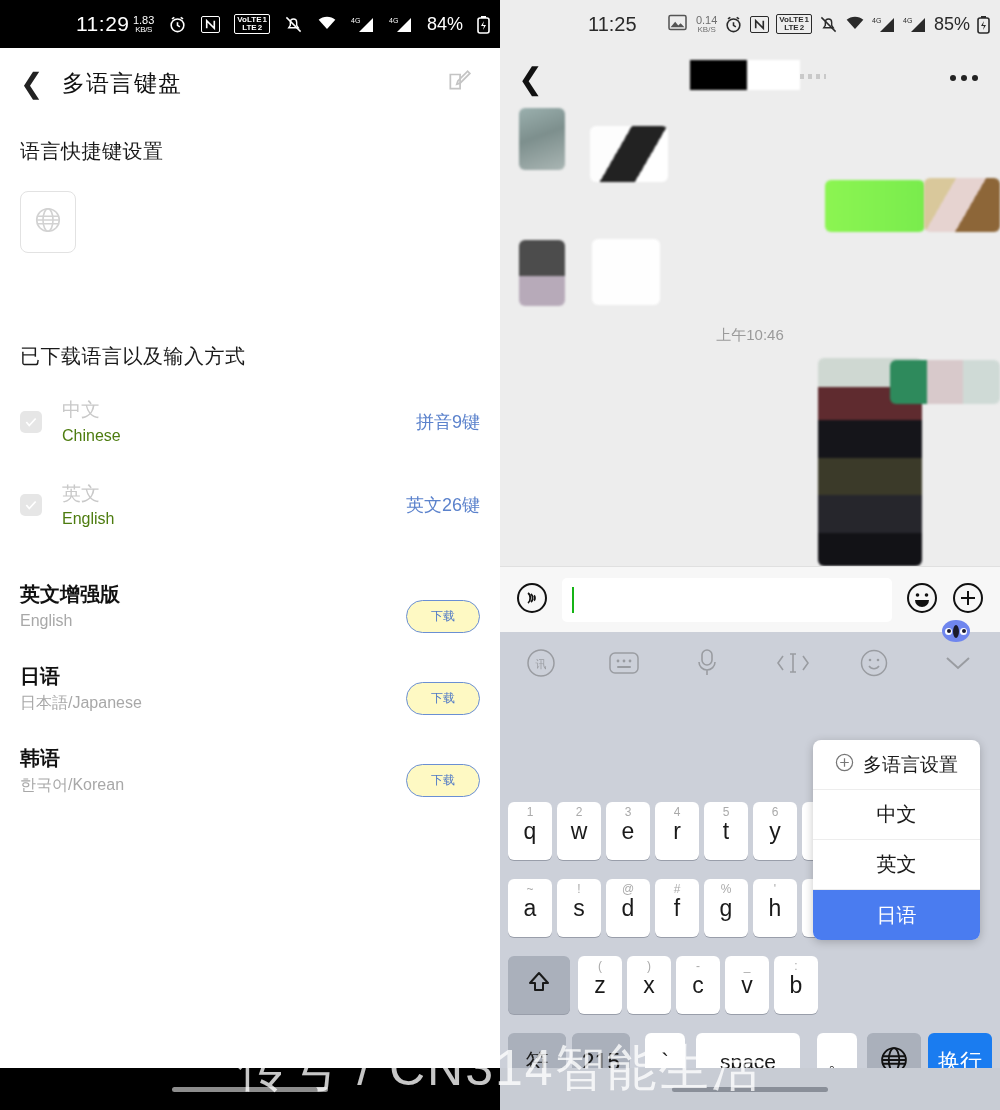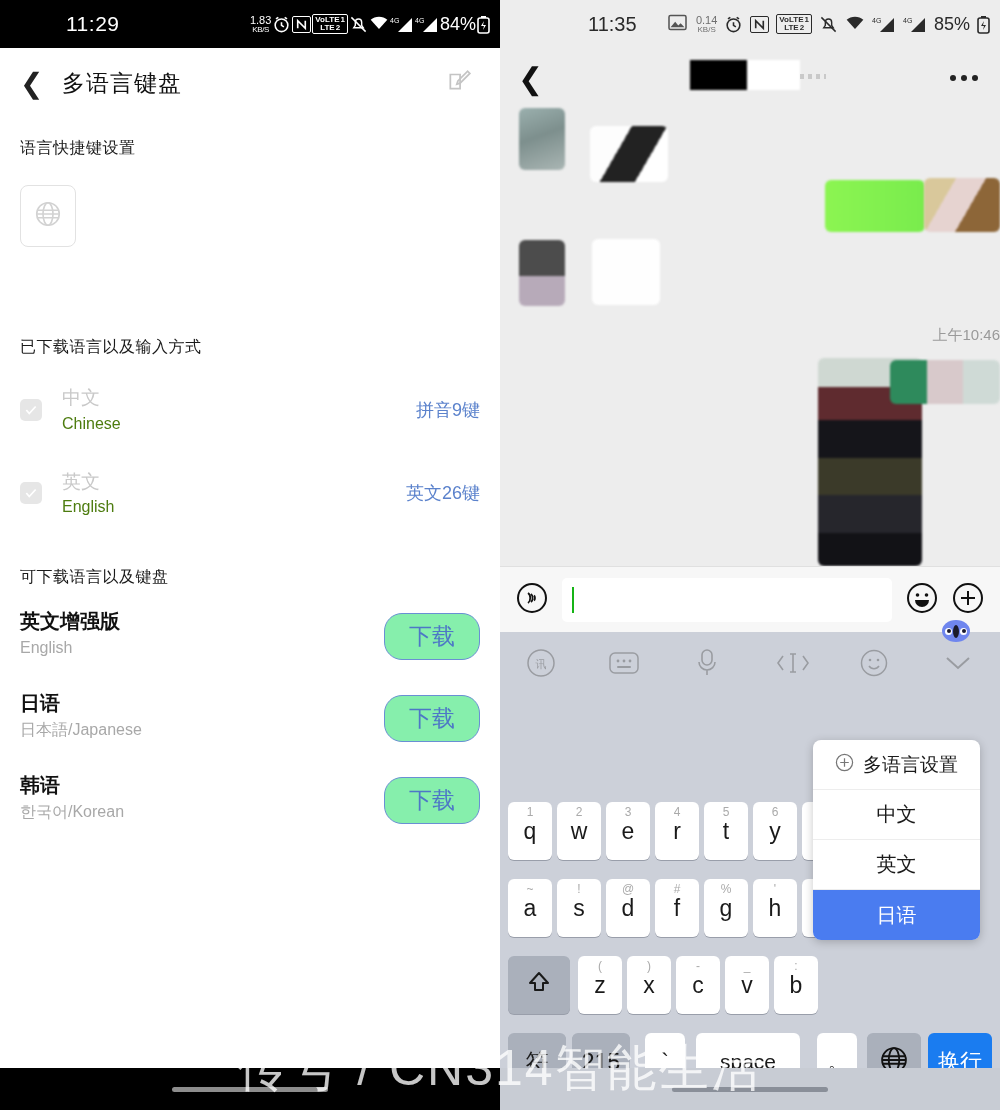--- a/index.html
+++ b/index.html
@@ -15,24 +15,24 @@
     position: relative;
     width: 500px; height: 1110px;
     background: #ffffff;
     overflow: hidden;
   }
   .l-statusbar {
     height: 48px; background: #000; color: #fff;
     display: flex; align-items: center;
     font-size: 19px; position: relative;
   }
-  .l-sb-time { position: absolute; left: 66px; font-size: 21px; letter-spacing: .5px; }
+  .l-sb-time { position: absolute; left: 76px; font-size: 21px; letter-spacing: .5px; }
   .l-sb-right {
     position: absolute; right: 10px; display: flex;
-    align-items: center; gap: 1px;
+    align-items: center; gap: 14px;
   }
   .kbs { display: flex; flex-direction: column; align-items: center; line-height: 1; }
   .kbs .n { font-size: 11px; }
   .kbs .u { font-size: 8px; letter-spacing: -.3px; }
   .sb-ico { display: inline-flex; align-items: center; justify-content: center; }
   .sb-batt { font-size: 18px; letter-spacing: 0; }
   .boxico {
     border: 1.6px solid #fff; border-radius: 2px;
     font-size: 8px; line-height: 1.05; font-weight: bold;
     padding: 1px 2px; display: flex; flex-direction: column; align-items: center;
@@ -40,21 +40,21 @@
 
   .l-header {
     height: 70px; display: flex; align-items: center;
     padding: 0 20px; position: relative; background: #fff;
   }
   .l-back { font-size: 28px; color: #222; width: 30px; cursor: pointer; font-weight: 300; }
   .l-title { font-size: 23px; color: #111; margin-left: 12px; letter-spacing: 1px; }
   .l-edit { position: absolute; right: 28px; top: 50%; transform: translateY(-50%); }
 
   .l-body { padding: 0 20px; }
-  .sec-title { font-size: 16px; color: #1a1a1a; letter-spacing: .5px; }
+  .sec-title { font-size: 20px; color: #1a1a1a; letter-spacing: .5px; }
   .globe-key {
     width: 56px; height: 62px; border: 1px solid #e2e2e2;
     border-radius: 8px; display: flex; align-items: center; justify-content: center;
     margin-top: 26px;
   }
 
   .lang-row { display: flex; align-items: center; position: relative; }
   .chk {
     width: 22px; height: 22px; border-radius: 5px;
     background: #e6e6e6; display: flex; align-items: center;
@@ -65,22 +65,22 @@
   .lang-cn-dim { font-size: 19px; color: #c9c9c9; line-height: 1.45; }
   .lang-en-dim { font-size: 16px; color: #4d7c0f; line-height: 1.5; }
   .lang-mode {
     position: absolute; right: 0; font-size: 18px; color: #5b82cc;
   }
 
   .dl-row { display: flex; align-items: flex-end; justify-content: space-between; }
   .dl-name { font-size: 20px; color: #111; font-weight: bold; line-height: 1.5; }
   .dl-sub { font-size: 16px; color: #a8a8a8; line-height: 1.5; }
   .dl-btn {
-    border: 1px solid #6a8fd4; color: #4d77c6; background: #86efac;
-    border-radius: 18px; font-size: 23px; padding: 7px 24px; cursor: pointer;
+    border: 1px solid #6a8fd4; color: #4d77c6; background: #fef9c3;
+    border-radius: 18px; font-size: 12px; padding: 7px 24px; cursor: pointer;
   }
 
   .l-navbar {
     position: absolute; left: 0; bottom: 0; width: 500px; height: 42px;
     background: #000; display: flex; align-items: center; justify-content: center;
   }
   .l-navbar .pill { width: 156px; height: 5px; border-radius: 3px; background: #8d8d8d; }
 
   
   .right-phone {
@@ -115,21 +115,21 @@
     position: absolute; left: 300px; top: 26px; width: 26px; height: 5px;
     background: repeating-linear-gradient(90deg,#bdbdbd 0 4px,transparent 4px 8px);
     opacity: .75;
   }
   .r-more { position: absolute; right: 22px; display: flex; gap: 5px; cursor: pointer; }
   .r-more i { width: 6px; height: 6px; background: #222; border-radius: 50%; display: block; }
 
   .chat-area { position: relative; height: 506px; }
   .msg-block { position: absolute; filter: blur(1.2px); border-radius: 6px; }
   .chat-time {
-    position: absolute; width: 100%; text-align: right;
+    position: absolute; width: 100%; text-align: center;
     font-size: 15px; color: #9a9a9a;
   }
 
   .input-bar {
     position: absolute; top: 566px; left: 0; width: 500px; height: 66px;
     background: #f7f7f7; display: flex; align-items: center; padding: 0 16px;
     border-top: 1px solid #e0e0e0;
   }
   .inp-field {
     flex: 1; height: 44px; background: #fff; border-radius: 5px;
@@ -319,21 +319,20 @@
           </span>
           <span class="lang-texts">
             <div class="lang-cn-dim">英文</div>
             <div class="lang-en-dim">English</div>
           </span>
           <span class="lang-mode">英文26键</span>
         </div>
       </div>
 
       <div style="margin-top:48px;">
-        <div class="sec-title">可下载语言以及键盘</div>
 
         <div class="dl-row" style="margin-top:18px;">
           <span>
             <div class="dl-name">英文增强版</div>
             <div class="dl-sub">English</div>
           </span>
           <button class="dl-btn">下载</button>
         </div>
 
         <div class="dl-row" style="margin-top:28px;">
@@ -355,21 +354,21 @@
     </div>
 
     <div class="l-navbar">
       <span class="pill"></span>
     </div>
   </div>
 
   <div class="right-phone">
 
     <div class="r-statusbar">
-      <span class="r-sb-time">11:35</span>
+      <span class="r-sb-time">11:25</span>
       <span class="r-sb-pic">
         <svg width="19" height="17" viewBox="0 0 24 22">
             <rect x="1" y="2" width="22" height="18" rx="2" fill="none" stroke="#555" stroke-width="2"></rect>
             <path d="M3 17l6-7 4 5 3-3 5 5z" fill="#555"></path>
           </svg>
       </span>
       <span class="r-sb-right">
         <span class="r-kbs">
           <span class="n">0.14</span>
           <span class="u">KB/S</span>

